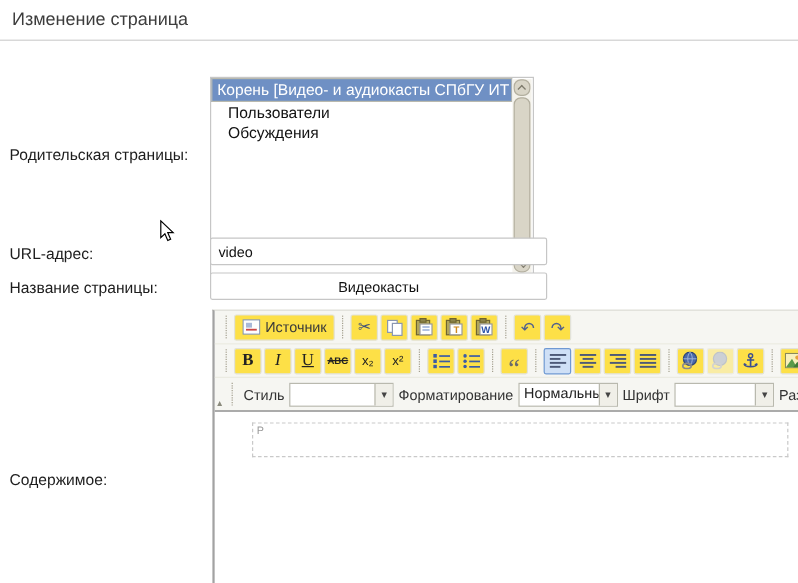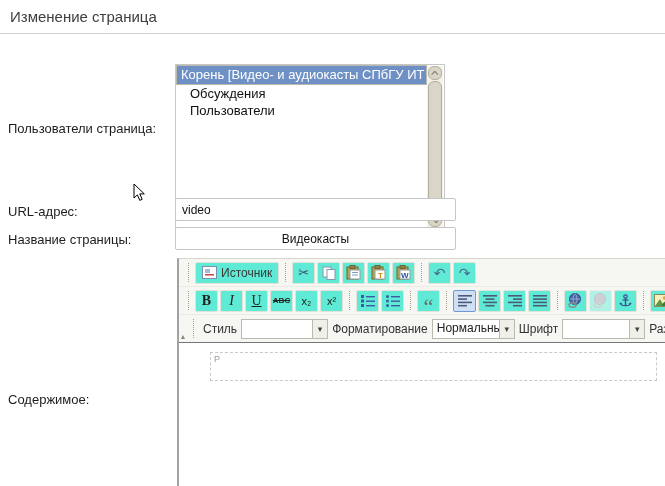--- a/index.html
+++ b/index.html
@@ -44,21 +44,21 @@
   .cursor { position:absolute; left:133px; top:183px; }
 
   
   .editor { position:absolute; left:177px; top:258px; width:522px; height:240px;
             border-left:2px solid #a2a2a2; border-top:1px solid #d6d6cc; }
   .toolbar { background:#f6f6f2; }
   .tb-row { display:flex; align-items:center; height:28px; padding:0 0 0 4px; border-bottom:1px solid #ebebe2; }
   .tb-row.last { border-bottom:none; height:27px; position:relative; }
   .grip { height:19px; border-left:1px dotted #a39f8e; width:1px; margin:0 5px; }
   .tbtn { min-width:23px; height:22px; display:flex; align-items:center; justify-content:center;
-          border:1px solid #e2e2d8; background:#5eead4; border-radius:2px; margin:0 1px; cursor:default; }
+          border:1px solid #e2e2d8; background:#fde047; border-radius:2px; margin:0 1px; cursor:default; }
   .tbtn.active { background:#cfe0f6; border-color:#6f99d3; }
   .tbtn.disabled { opacity:.45; }
   .tbtn.wide { padding:0 6px; }
   .src-label { font-size:12px; color:#3a3a3a; margin-left:4px; }
   .glyph { font-size:13px; color:#3f4f78; line-height:1; }
   .g-bold { font-family:"Liberation Serif", serif; font-weight:bold; font-size:14px; color:#222; }
   .g-italic { font-family:"Liberation Serif", serif; font-style:italic; font-size:14px; color:#222; }
   .g-under { font-family:"Liberation Serif", serif; font-size:14px; color:#222; text-decoration:underline; }
   .g-strike { font-size:8px; font-weight:bold; color:#222; text-decoration:line-through; }
   .g-subsup { font-size:11px; color:#222; }
@@ -77,27 +77,27 @@
   .p-block { position:absolute; left:31px; top:9px; width:447px; height:29px;
              border:1px dashed #c9c9c9; }
   .p-tag { position:absolute; left:3px; top:1px; font-size:9px; color:#9a9a9a; }
 </style>
 </head>
 <body>
 
 <div class="page-title">Изменение страница</div>
 <div class="title-rule"></div>
 
-<div class="fld-label lbl-parent">Пользователи страница:</div>
+<div class="fld-label lbl-parent">Родительская страницы:</div>
 
 <div class="listbox">
   <div class="opts">
     <div class="opt sel">Корень [Видео- и аудиокасты СПбГУ ИТ</div>
+    <div class="opt indent">Пользователи</div>
     <div class="opt indent">Обсуждения</div>
-    <div class="opt indent">Пользователи</div>
   </div>
   <div class="vscroll">
     <div class="sbtn up">
         <span class="chev u"></span>
       </div>
     <div class="sthumb"></div>
     <div class="sbtn down">
         <span class="chev d"></span>
       </div>
   </div>

